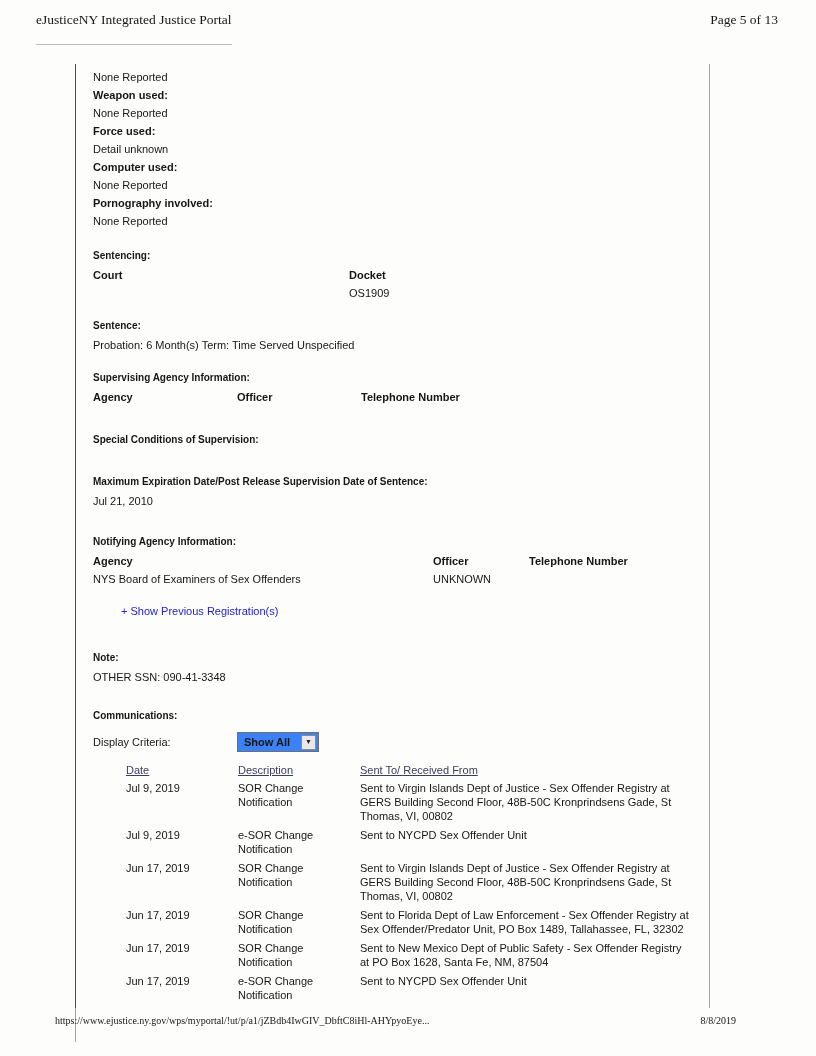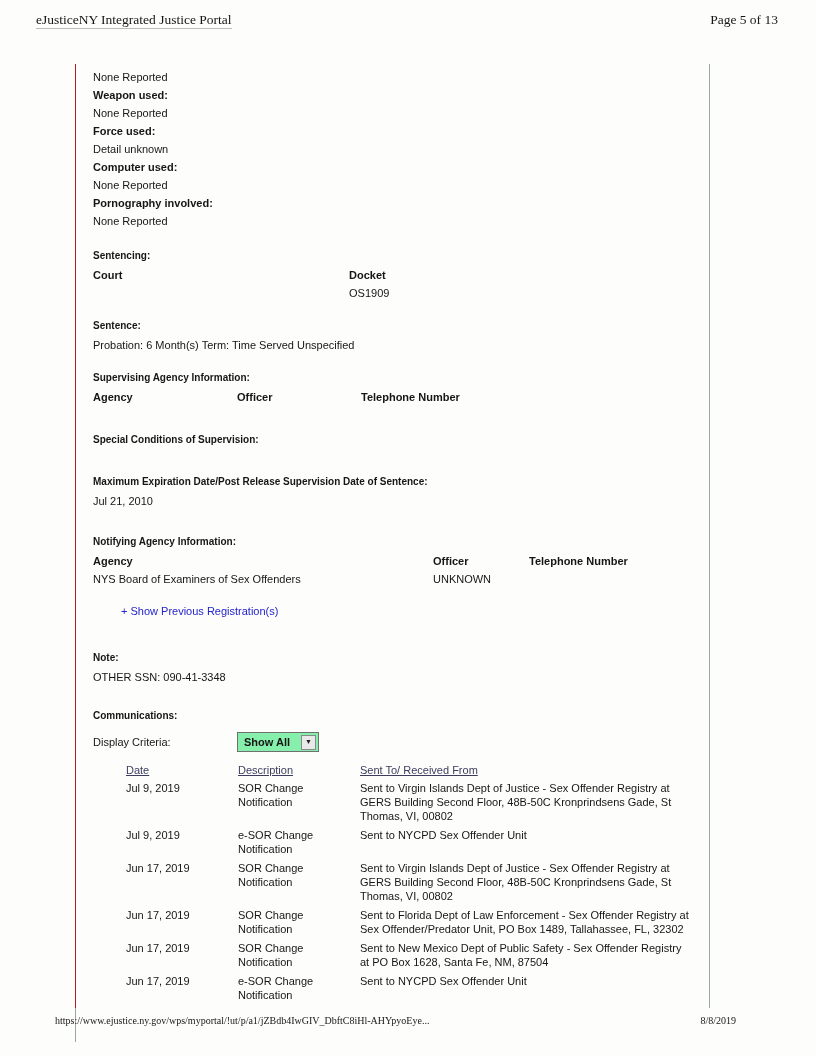--- a/index.html
+++ b/index.html
@@ -9,21 +9,21 @@
     background:#fdfdfc;
     font-family:"Liberation Sans", sans-serif;
     color:#161616;
     overflow:hidden;
   }
   .print-header {
     position:absolute; top:12px; left:36px; right:38px;
     display:flex; justify-content:space-between; align-items:flex-start;
     font-family:"Liberation Serif", serif; font-size:13.5px;
   }
-  .print-header .title { border-bottom:1px solid #bcbcbc; padding-bottom:0; }
+  .print-header .title { border-bottom:1px solid #bcbcbc; padding-bottom:16px; }
   .print-footer {
     position:absolute; bottom:30px; left:55px; right:80px;
     display:flex; justify-content:space-between;
     font-family:"Liberation Serif", serif; font-size:10px;
   }
   .content {
     position:absolute; left:75px; top:64px; width:635px; bottom:48px;
     border-left:1px solid #b91c1c; border-right:1px solid #9aa4ae;
     padding:4px 10px 0 17px;
     font-size:11px; line-height:18px;
@@ -35,21 +35,21 @@
   .mt22 { margin-top:22px; } .mt24 { margin-top:24px; } .mt28 { margin-top:28px; }
   .grid2 { display:grid; grid-template-columns:256px 1fr; }
   .grid-sup { display:grid; grid-template-columns:144px 124px 1fr; }
   .grid-not { display:grid; grid-template-columns:340px 96px 1fr; }
   .reg-link { color:#2323cc; margin-top:14px; margin-left:28px; cursor:pointer; width:max-content; }
   .criteria-row { display:flex; align-items:center; margin-top:6px; }
   .criteria-row .lbl { width:144px; }
   .select {
     display:inline-flex; align-items:center; justify-content:space-between;
     min-width:82px; height:20px; padding:0 2px 0 6px;
-    border:1px solid #6f6f6f; background:#86efac; cursor:pointer;
+    border:1px solid #6f6f6f; background:#3b82f6; cursor:pointer;
   }
   .select-value { font-weight:bold; font-size:11px; }
   .select-arrow {
     width:15px; height:15px; margin-left:8px;
     border:1px solid #8a8a8a; background:#e9e9e9;
     display:flex; align-items:center; justify-content:center;
     font-size:7px; color:#222;
   }
   .comm-grid { display:grid; grid-template-columns:112px 122px 1fr; align-items:start;padding-left:33px; }
   .comm-head { margin-top:10px; line-height:16px; }

